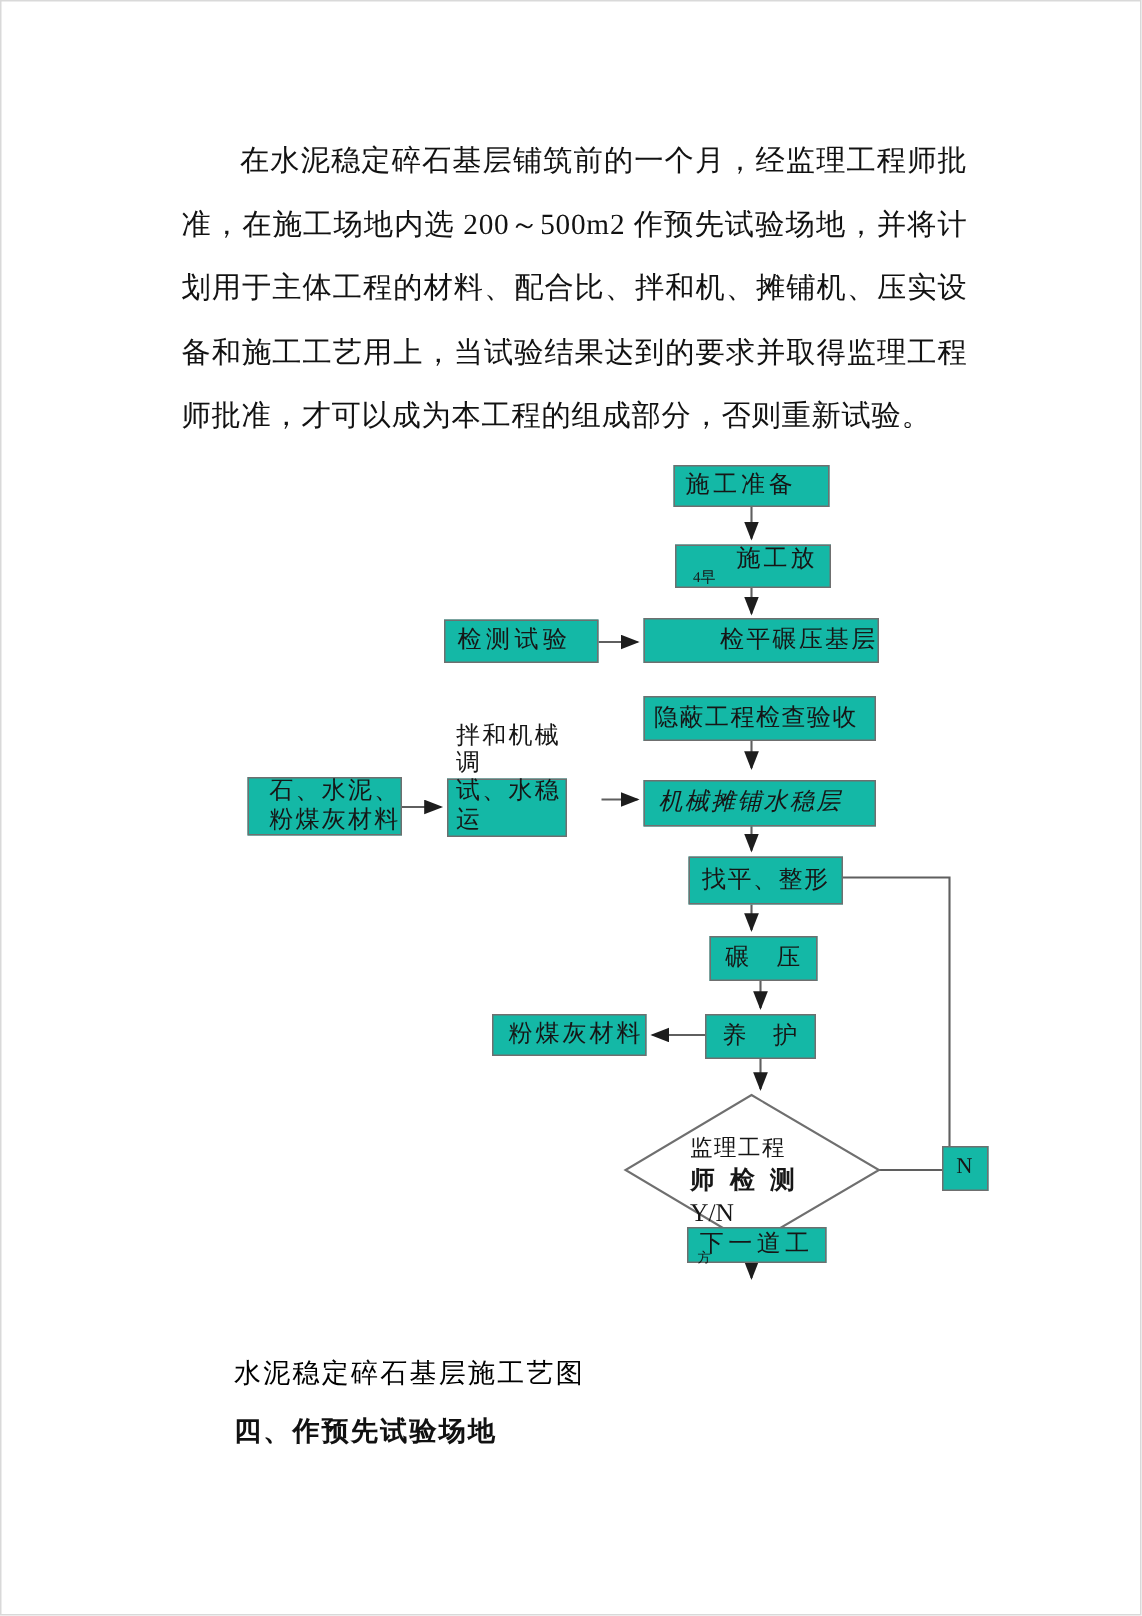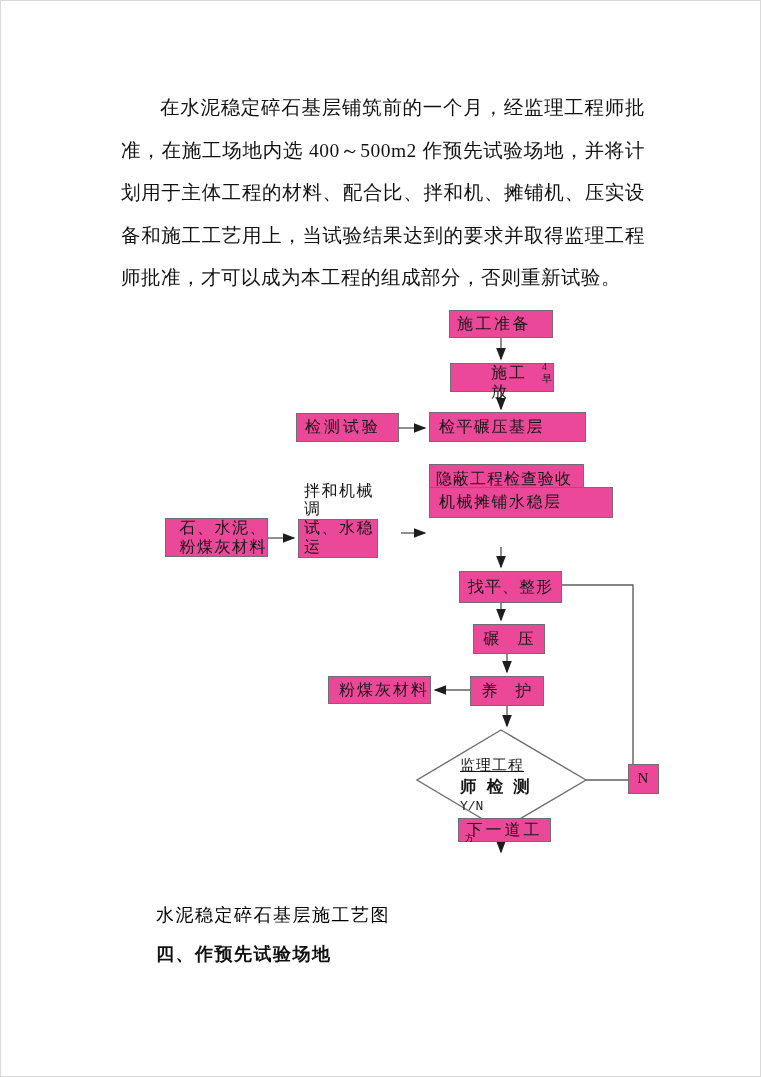--- a/index.html
+++ b/index.html
@@ -29,54 +29,54 @@
     font-size:18px; letter-spacing:1.5px; font-weight:bold; color:#111;
   }
   .pageno {
     position:absolute; left:0; top:1084px; width:100%;
     text-align:center; font-size:13px; color:#333;
   }
 
   
   .flow-svg { position:absolute; left:0; top:0; width:761px; height:1077px; pointer-events:none; }
   .node {
-    position:absolute; border:1.5px solid #6f6f6f; background:#ec4899;
+    position:absolute; border:1.5px solid #6f6f6f; background:#14b8a6;
     display:flex; align-items:center; justify-content:center;
     font-size:16px; color:#161616; letter-spacing:1px; line-height:1.18;
     white-space:pre-line;
   }
   .node .lbl { white-space:pre-line; }
   .n-left { justify-content:flex-start; }
   .n-prep   { padding-left:7px;  letter-spacing:2.5px; }
   .n-test   { padding-left:8px;  letter-spacing:3px; }
   .n-check  { padding-left:9px;  letter-spacing:1.5px; }
   .n-hidden { padding-left:6px;  letter-spacing:1px;align-items:center; }
   .n-mats   { padding-left:5px;  letter-spacing:1.5px;justify-content:flex-end; }
   .n-mixer  { padding-left:5px;  letter-spacing:1.5px; }
   .n-paving { padding-left:9px;  letter-spacing:1.5px; }
   .n-close  { padding-left:10px; letter-spacing:2px; }
-  .n-layout { flex-direction:row; align-items:flex-start; justify-content:center; }
+  .n-layout { flex-direction:column; align-items:flex-start; justify-content:center; }
   .n-layout .main { margin-left:40px; letter-spacing:2px; }
   .n-layout .sub  { margin-left:11px; margin-top:-3px; font-size:10px; letter-spacing:0; }
   .n-next .main { letter-spacing:3px; }
   .n-next .sub  { position:absolute; left:6px; bottom:-3px; font-size:9px; letter-spacing:0; }
   .n-nbox { font-size:15px; }
   .decision-text {
     position:absolute; left:459px; top:755px; width:110px;
     display:flex; flex-direction:column; align-items:flex-start;
     color:#161616;
   }
-  .decision-text .d1 { font-size:15px; letter-spacing:1px;text-decoration:underline; }
+  .decision-text .d1 { font-size:15px; letter-spacing:1px; }
   .decision-text .d2 { font-size:16.5px; font-weight:bold; letter-spacing:3px; margin-top:1px; }
-  .decision-text .d3 { font-size:13px; margin-top:1px;font-family:Liberation Mono, monospace; }
+  .decision-text .d3 { font-size:17px; margin-top:1px; }
 </style>
 </head>
 <body>
 
-<p class="para">在水泥稳定碎石基层铺筑前的一个月，经监理工程师批准，在施工场地内选 400～500m2 作预先试验场地，并将计划用于主体工程的材料、配合比、拌和机、摊铺机、压实设备和施工工艺用上，当试验结果达到的要求并取得监理工程师批准，才可以成为本工程的组成部分，否则重新试验。</p>
+<p class="para">在水泥稳定碎石基层铺筑前的一个月，经监理工程师批准，在施工场地内选 200～500m2 作预先试验场地，并将计划用于主体工程的材料、配合比、拌和机、摊铺机、压实设备和施工工艺用上，当试验结果达到的要求并取得监理工程师批准，才可以成为本工程的组成部分，否则重新试验。</p>
 
 <svg class="flow-svg" viewBox="0 0 761 1077" xmlns="http://www.w3.org/2000/svg">
   <defs>
     <marker id="arw" markerWidth="10" markerHeight="8" refX="8" refY="3.5" orient="auto">
       <path d="M0,0 L9,3.5 L0,7 Z" fill="#1d1d1d"></path>
     </marker>
   </defs>
   <g stroke="#5f5f5f" stroke-width="1.4" fill="none">
     <line x1="500" y1="337" x2="500" y2="358" marker-end="url(#arw)"></line>
     <line x1="500" y1="391" x2="500" y2="408" marker-end="url(#arw)"></line>
@@ -102,39 +102,39 @@
 
 <div class="node n-layout" style="left:449px;top:362px;width:104px;height:29px;">
   <span class="main">施工放</span>
   <span class="sub">4早</span>
 </div>
 
 <div class="node n-left n-test" style="left:295px;top:412px;width:103px;height:29px;">
   <span class="lbl">检测试验</span>
 </div>
 
-<div class="node n-left n-check" style="left:428px;top:411px;width:157px;height:30px;">
+<div class="node n-left n-check" style="left:428px;top:411px;width:157px;height:30px;justify-content:flex-end;">
   <span class="lbl">检平碾压基层</span>
 </div>
 
 <div class="node n-left n-hidden" style="left:428px;top:463px;width:155px;height:30px;">
   <span class="lbl">隐蔽工程检查验收</span>
 </div>
 
 <div class="node n-left n-mats" style="left:164px;top:517px;width:103px;height:39px;">
   <span class="lbl">石、水泥、
 粉煤灰材料</span>
 </div>
 
 <div class="node n-left n-mixer" style="left:297px;top:518px;width:80px;height:39px;align-items:flex-end;">
   <span class="lbl">拌和机械调
 试、水稳运</span>
 </div>
 
-<div class="node n-left n-paving" style="left:428px;top:486px;width:184px;height:31px;">
+<div class="node n-left n-paving" style="left:428px;top:519px;width:155px;height:31px;font-style:italic;">
   <span class="lbl">机械摊铺水稳层</span>
 </div>
 
 <div class="node" style="left:458px;top:570px;width:103px;height:32px;">
   <span class="lbl">找平、整形</span>
 </div>
 
 <div class="node" style="left:472px;top:623px;width:72px;height:30px;justify-content:center;">
   <span class="lbl">碾　压</span>
 </div>

